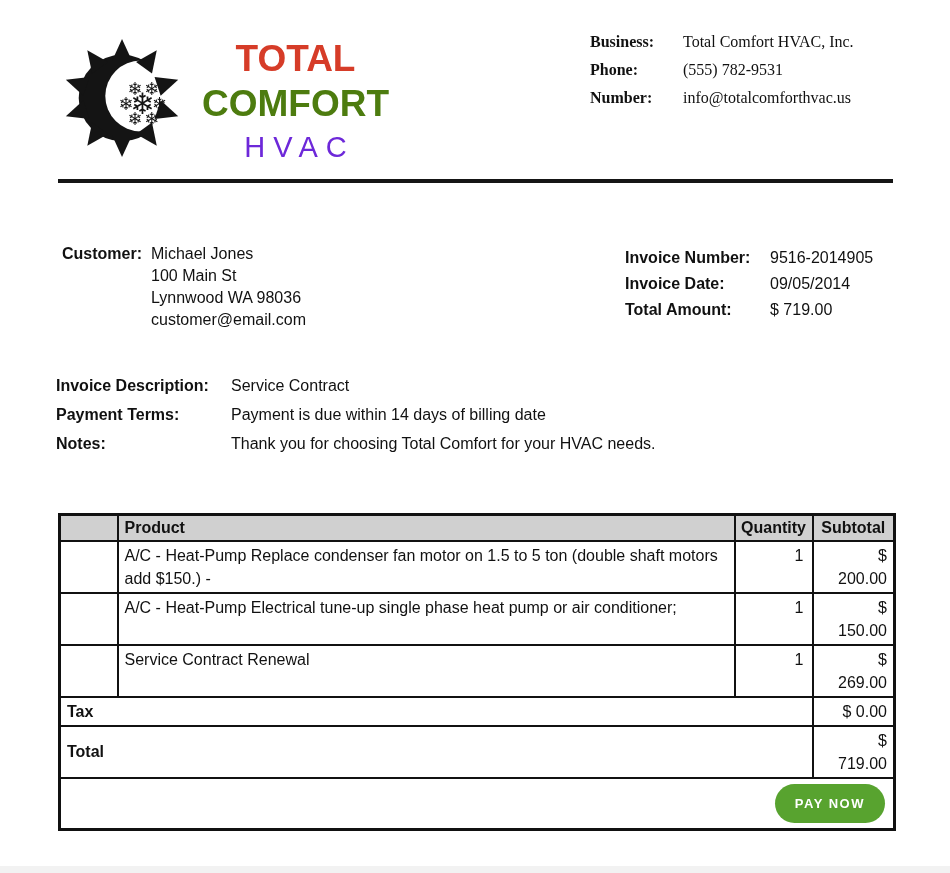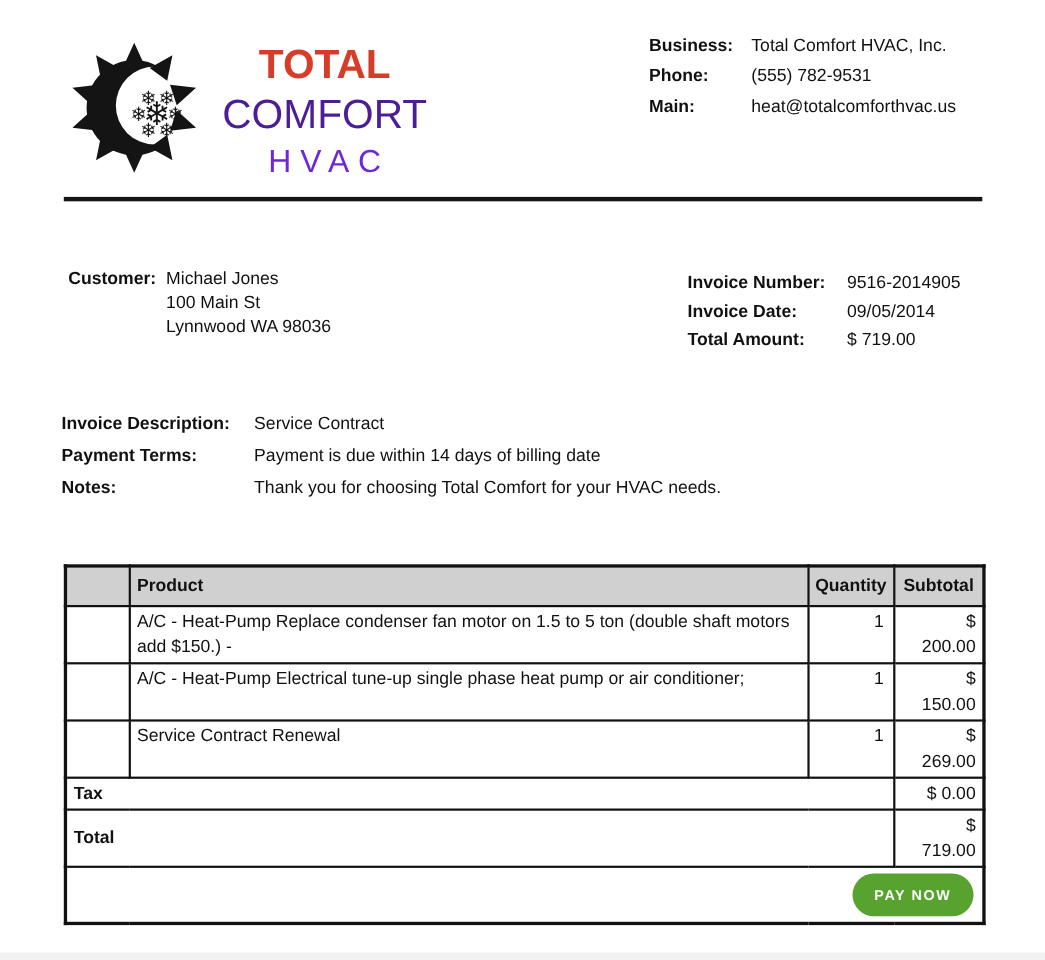--- a/index.html
+++ b/index.html
@@ -5,25 +5,25 @@
   * { margin:0; padding:0; box-sizing:border-box; }
   html,body { background:#fff; }
   body { font-family:"Liberation Sans", sans-serif; color:#111; }
   .page { position:relative; width:950px; height:873px; background:#fff; overflow:hidden; }
 
   
   .logo-wrap { position:absolute; left:60px; top:26px; display:flex; align-items:flex-start; }
   .logo-svg { width:128px; height:140px; }
   .logo-text { display:flex; flex-direction:column; align-items:center; margin-left:14px; margin-top:10px; }
   .logo-total   { font-size:37px; font-weight:bold; line-height:45px; color:#d63c28; }
-  .logo-comfort { font-size:37px; font-weight:normal; line-height:46px; color:#4c1d95; }
+  .logo-comfort { font-size:37px; font-weight:bold; line-height:46px; color:#4d7c0f; }
   .logo-hvac    { font-size:29px; line-height:40px; color:#6d28d9; letter-spacing:8px; text-indent:8px; }
 
   .biz { position:absolute; left:590px; top:28px; font-size:16px; }
-  .biz-row { display:flex; line-height:28px; }
+  .biz-row { display:flex; line-height:28px;font-family:Liberation Serif, serif; }
   .biz-label { font-weight:bold; width:93px; }
 
   .divider { position:absolute; left:58px; top:179px; width:835px; height:4px; background:#151515; }
 
   
   .customer { position:absolute; left:62px; top:243px; font-size:16px; display:flex; }
   .customer-label { font-weight:bold; margin-right:9px; line-height:22px; }
   .customer-lines div { line-height:22px; }
 
   .meta { position:absolute; left:625px; top:245px; font-size:16px; }
@@ -32,21 +32,21 @@
 
   
   .details { position:absolute; left:56px; top:371px; font-size:16px; }
   .detail-row { display:flex; line-height:29px; }
   .detail-label { font-weight:bold; width:175px; flex:none; }
 
   
   .items { position:absolute; left:58px; top:513px; width:835px; border-collapse:collapse; font-size:16px; table-layout:fixed; }
   .items, .items td, .items th { border:2px solid #111; }
   .items { border-width:3px; }
-  .items th { background:#d0d0d0; text-align:left; font-weight:bold; height:36px; padding:1px 6px; }
+  .items th { background:#d0d0d0; text-align:left; font-weight:bold; height:26px; padding:1px 6px; }
   .items th.c { text-align:center; padding:1px 2px; }
   .items td { vertical-align:top; padding:2px 6px; line-height:23px; }
   .items td.rowspacer { height:46px; }
   .items td.qty { text-align:right; padding-right:8px; }
   .items td.sub { text-align:right; }
   .items td.sumlabel { text-align:left; font-weight:bold; padding-right:8px; vertical-align:middle; }
   .items tr.taxrow td { height:24px; vertical-align:middle; }
   .items tr.totalrow td { height:46px; }
   .items tr.totalrow td.sumlabel { vertical-align:middle; }
   .items tr.payrow td { height:52px; text-align:right; vertical-align:middle; padding-right:8px; }
@@ -97,33 +97,34 @@
   <div class="biz">
     <div class="biz-row">
       <span class="biz-label">Business:</span>
       <span>Total Comfort HVAC, Inc.</span>
     </div>
     <div class="biz-row">
       <span class="biz-label">Phone:</span>
       <span>(555) 782-9531</span>
     </div>
     <div class="biz-row">
-      <span class="biz-label">Main:</span>
-      <span>heat@totalcomforthvac.us</span>
+      <span class="biz-label">Number:</span>
+      <span>info@totalcomforthvac.us</span>
     </div>
   </div>
 
   <div class="divider"></div>
 
   <div class="customer">
     <span class="customer-label">Customer:</span>
     <div class="customer-lines">
       <div>Michael Jones</div>
       <div>100 Main St</div>
       <div>Lynnwood WA 98036</div>
+      <div>customer@email.com</div>
     </div>
   </div>
 
   <div class="meta">
     <div class="meta-row">
       <span class="meta-label">Invoice Number:</span>
       <span>9516-2014905</span>
     </div>
     <div class="meta-row">
       <span class="meta-label">Invoice Date:</span>

